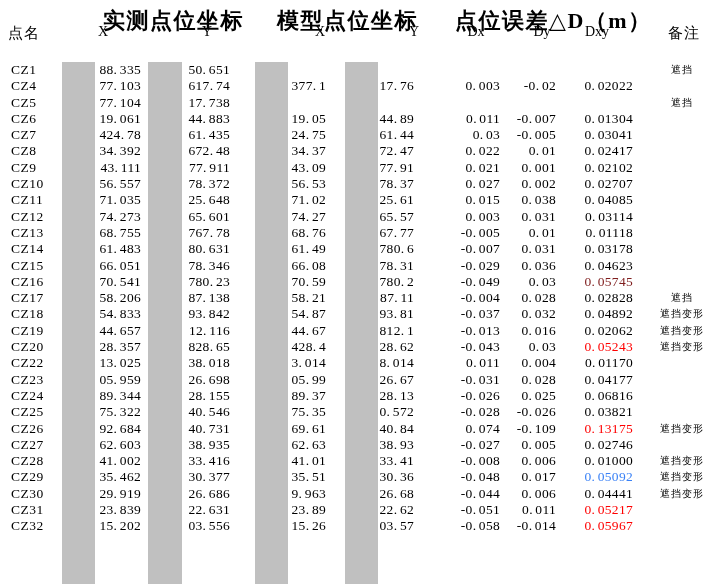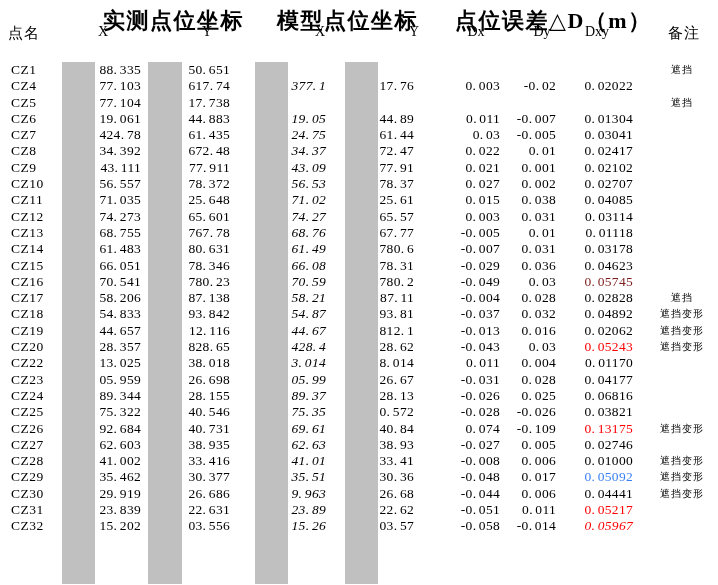--- a/index.html
+++ b/index.html
@@ -13,21 +13,21 @@
   .ch.cjk { font-size:15px; letter-spacing:1px; }
   .ch.ctr { transform:translateX(-50%); }
   .bar { position:absolute; top:62px; height:522px; z-index:0; }
   .rows { position:absolute; left:0; top:62px; width:718px; z-index:1; }
   .trow { display:flex; height:16.31px; line-height:16.31px; font-size:13.5px; }
   .cell { display:block; white-space:nowrap; }
   .num { text-align:right; padding-right:3px; letter-spacing:0.3px; }
   .c-name   { width:62px; padding-left:11px; letter-spacing:0.5px; }
   .c-mx     { width:82px;padding-left:17px; }
   .c-my     { width:89px; }
-  .c-modx   { width:96px;font-style:italic; }
+  .c-modx   { width:96px; }
   .c-mody   { width:88px; }
   .c-dx     { width:86px; }
   .c-dy     { width:56px; }
   .c-dxy    { width:77px; }
   .c-remark { width:82px; text-align:center; padding-left:10px; font-size:10px; letter-spacing:1px; }
   .red { color:#ff0000; }
 </style>
 </head>
 <body>
 
@@ -362,18 +362,18 @@
         <span class="cell c-remark"></span>
       </div>
       <div class="trow">
         <span class="cell c-name">CZ32</span>
         <span class="cell c-mx num">15. 202</span>
         <span class="cell c-my num">03. 556</span>
         <span class="cell c-modx num">15. 26</span>
         <span class="cell c-mody num">03. 57</span>
         <span class="cell c-dx num">-0. 058</span>
         <span class="cell c-dy num">-0. 014</span>
-        <span class="cell c-dxy num red" style="color: rgb(255, 0, 0); font-style: italic;">0. 05967</span>
+        <span class="cell c-dxy num red" style="color: rgb(255, 0, 0);">0. 05967</span>
         <span class="cell c-remark"></span>
       </div>
     </div>
 
 </div>
 
 </body></html>

